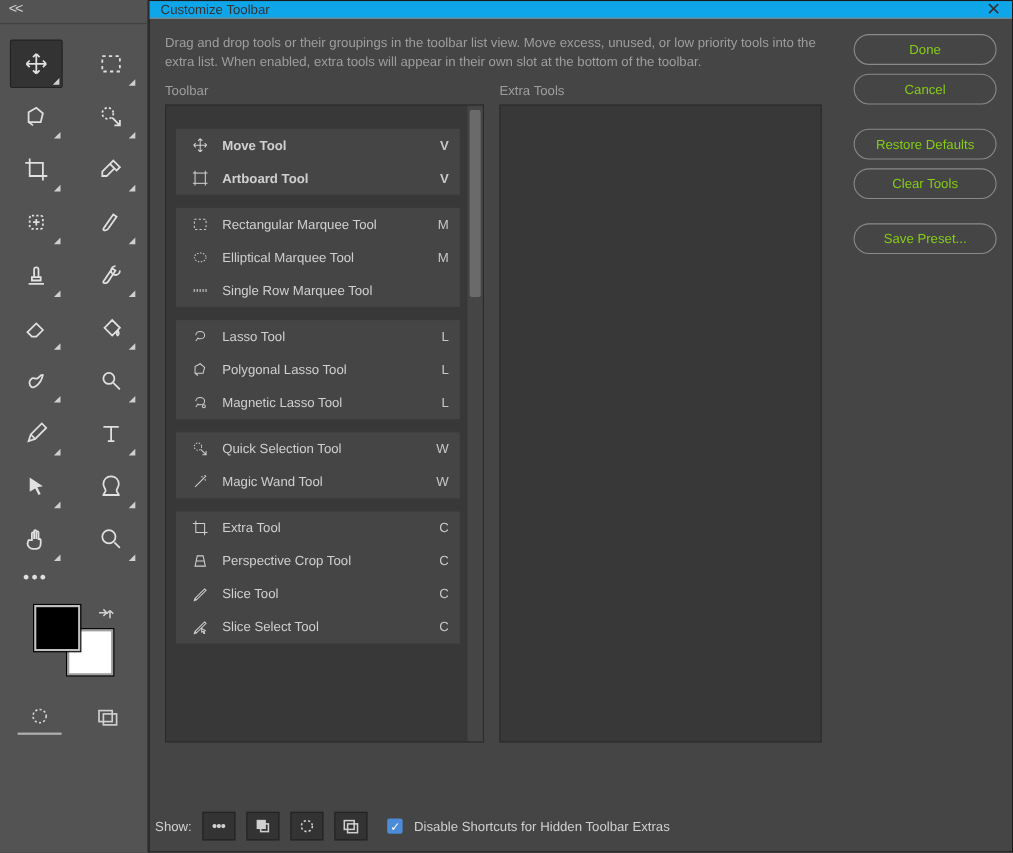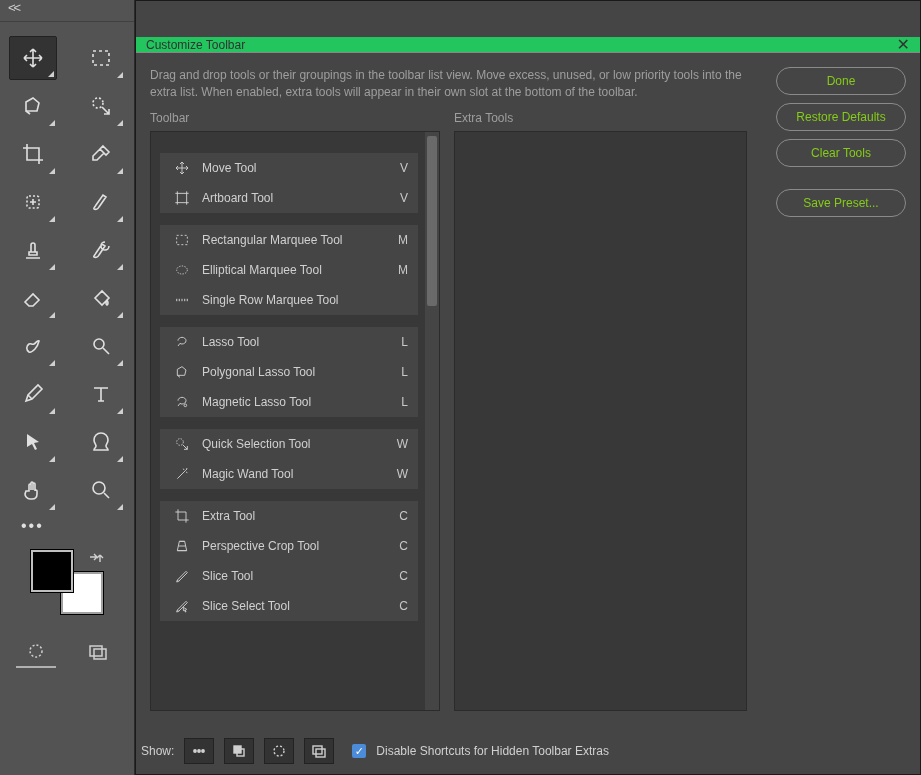--- a/index.html
+++ b/index.html
@@ -100,27 +100,26 @@
 
 .dialog {
   flex: 1;
   height: 100%;
   background: #454545;
   border: 1px solid #1a1a1a;
   display:flex; flex-direction:column;
 }
 .titlebar {
   height: 16px;
-  background: #22c55e;
+  background: #0ea5e9;
   color: #333;
   display:flex; align-items:center; justify-content:space-between;
   padding: 0 10px;
   font-size: 12px;
   border-bottom: 1px solid #888;
-  margin-top: 36px;
 }
 .dialog-body {
   flex: 1;
   display:flex;
   padding: 14px;
   gap: 29px;
 }
 .center-col {
   flex: 1;
   display:flex; flex-direction:column;
@@ -154,21 +153,21 @@
 .scroll-thumb {
   position:absolute; left:2px; width:10px;
   background: #6a6a6a; border-radius:2px;
 }
 
 .group-block {
   background: #454545;
   border: 1px solid #383838;
   margin: 10px 20px 10px 8px;
 }
-.group-block:first-of-type { margin-top: 20px; }
+.group-block:first-of-type { margin-top: 20px; font-weight: bold; }
 .tool-row {
   height: 30px;
   display:flex; align-items:center;
   padding: 0 10px 0 12px;
   color: #d0d0d0;
 }
 .tool-row .ricon { width: 20px; display:flex; justify-content:center; margin-right: 10px;}
 .tool-row .ricon svg { width:16px; height:16px; stroke:#d0d0d0; fill:none; stroke-width:1.4;}
 .tool-row .rlabel { flex:1; font-size: 12px; }
 .tool-row .rkey { color:#c8c8c8; font-size:12px; }
@@ -530,20 +529,21 @@
           <div class="scroll-track">
             <div class="scroll-thumb" style="top:4px; height:170px;"></div>
           </div>
         </div>
         <div class="list-box extra-list"></div>
       </div>
     </div>
 
     <div class="btn-col">
       <div class="pill">Done</div>
+      <div class="pill gap-after">Cancel</div>
       <div class="pill">Restore Defaults</div>
       <div class="pill gap-after">Clear Tools</div>
       <div class="pill">Save Preset...</div>
     </div>
   </div>
 
   <div class="dialog-footer">
     <span>Show:</span>
     <div class="show-btn">
         <svg viewBox="0 0 16 16">

